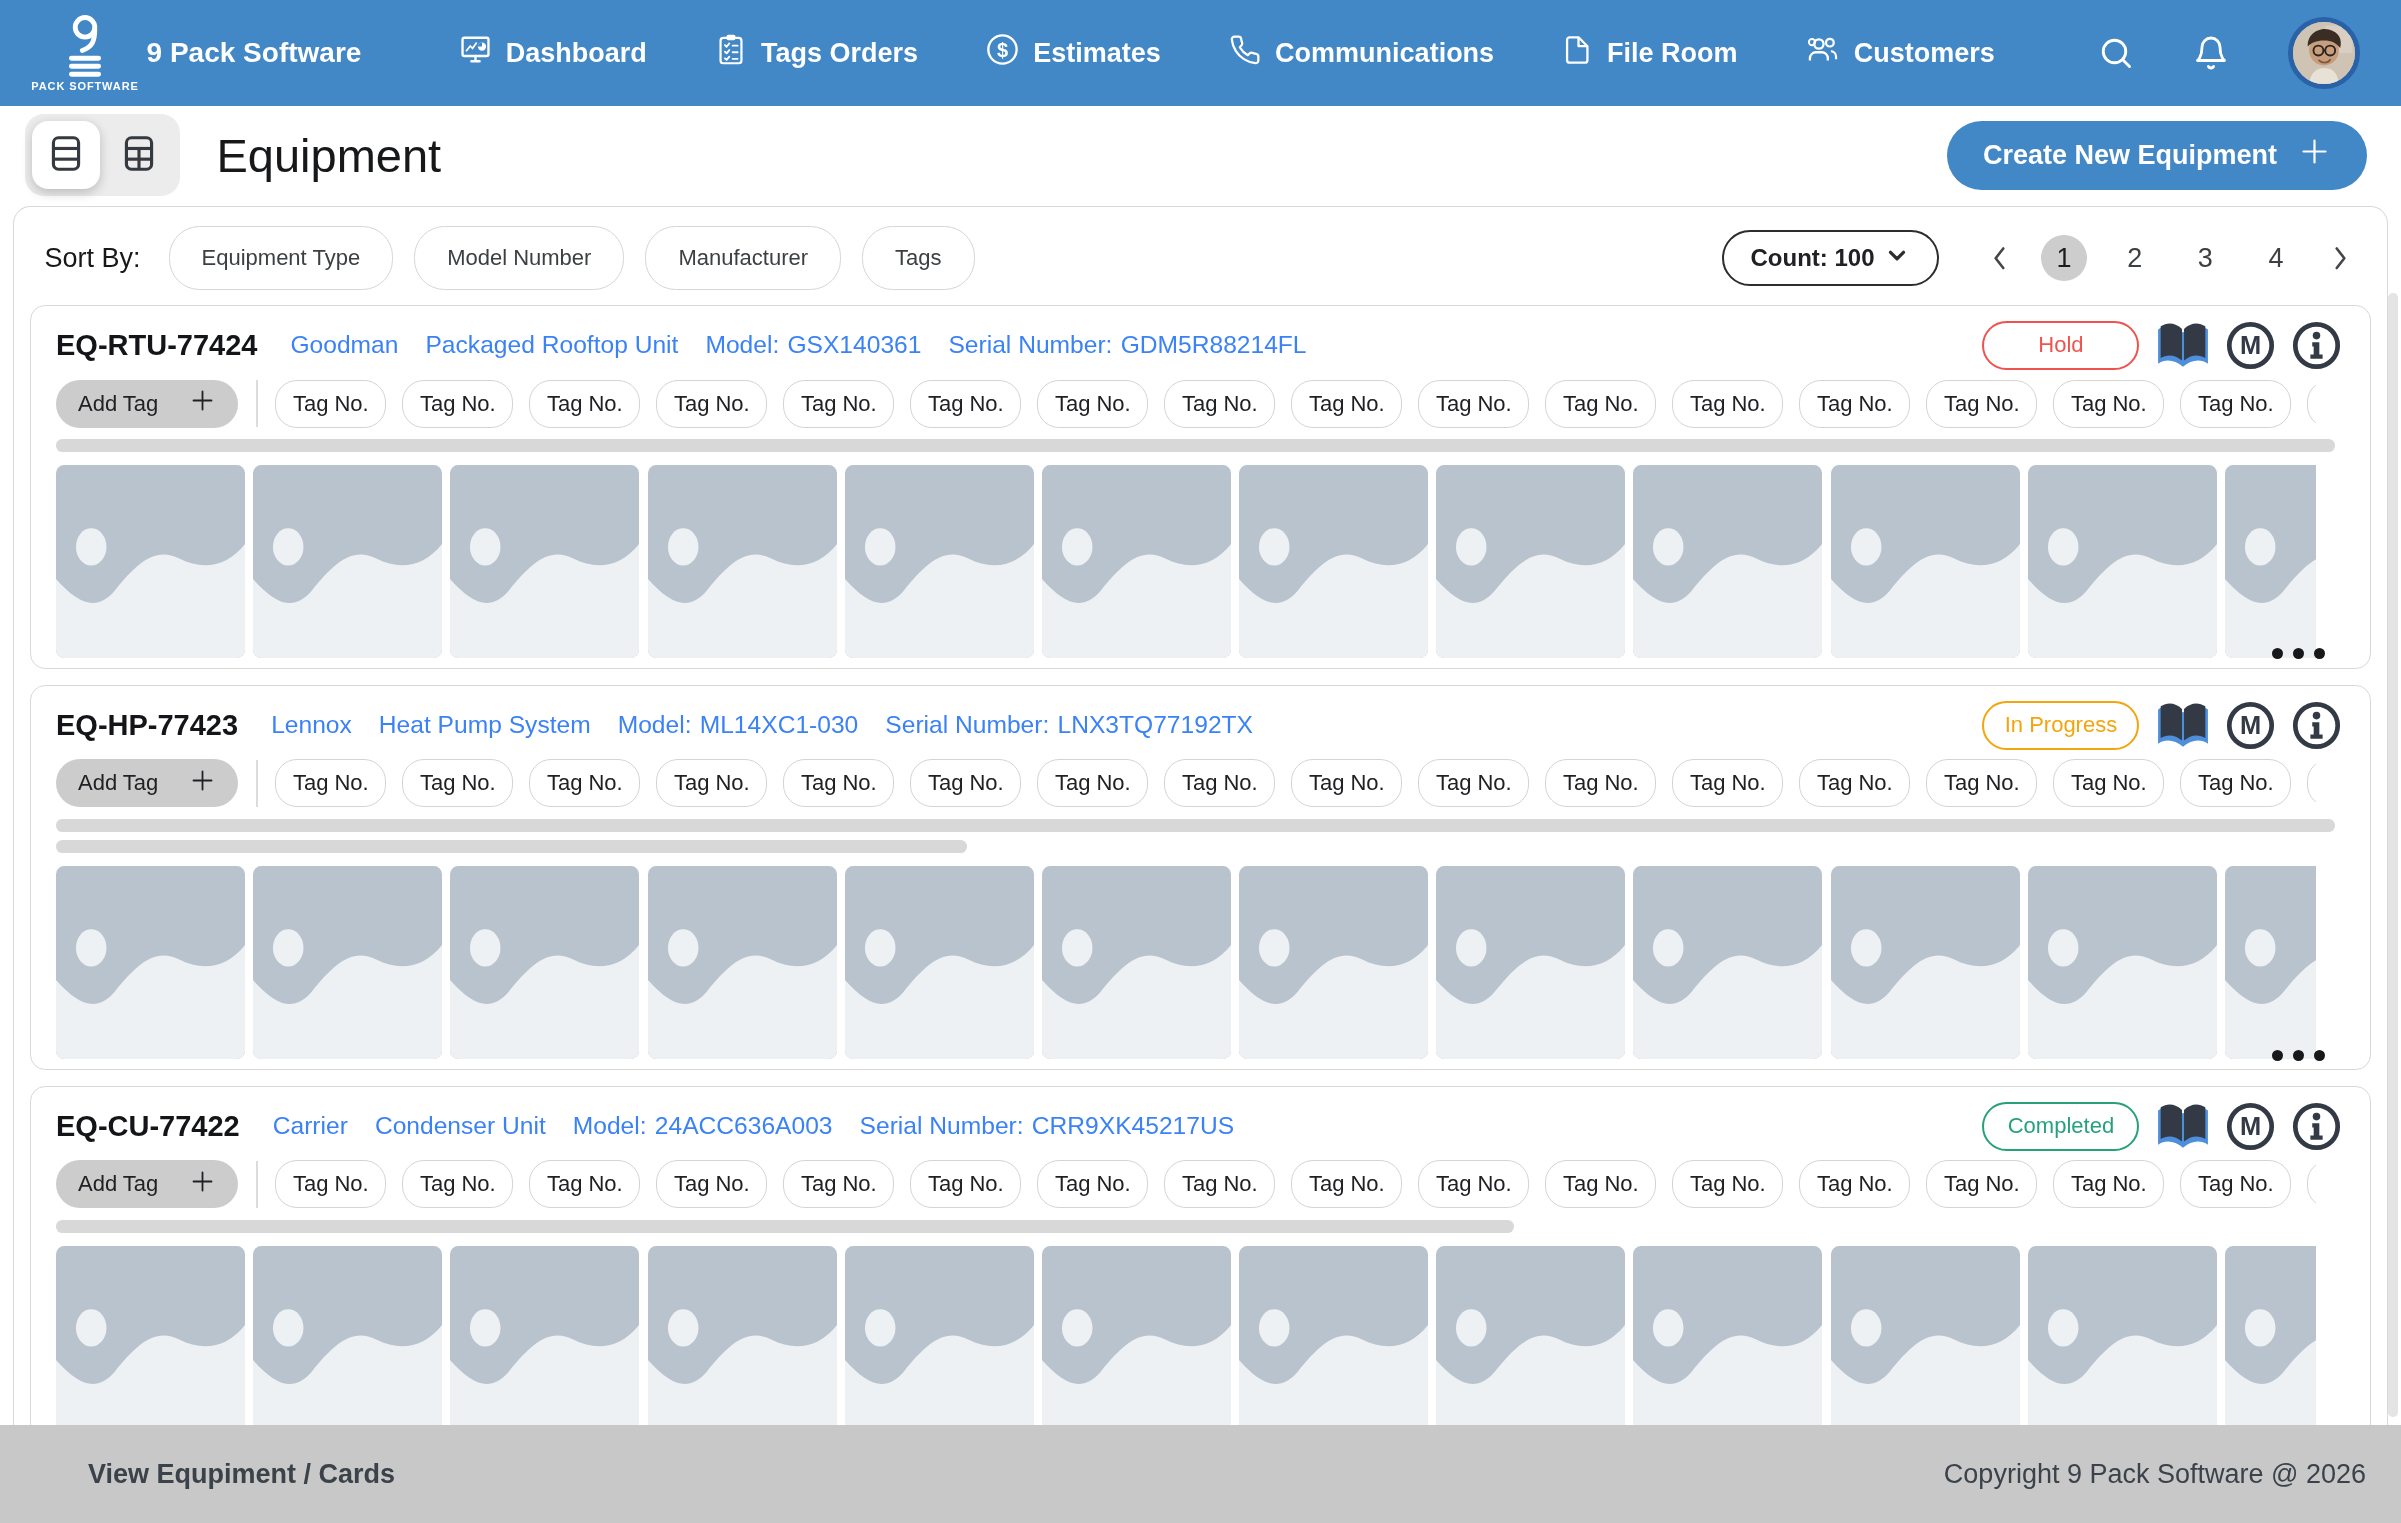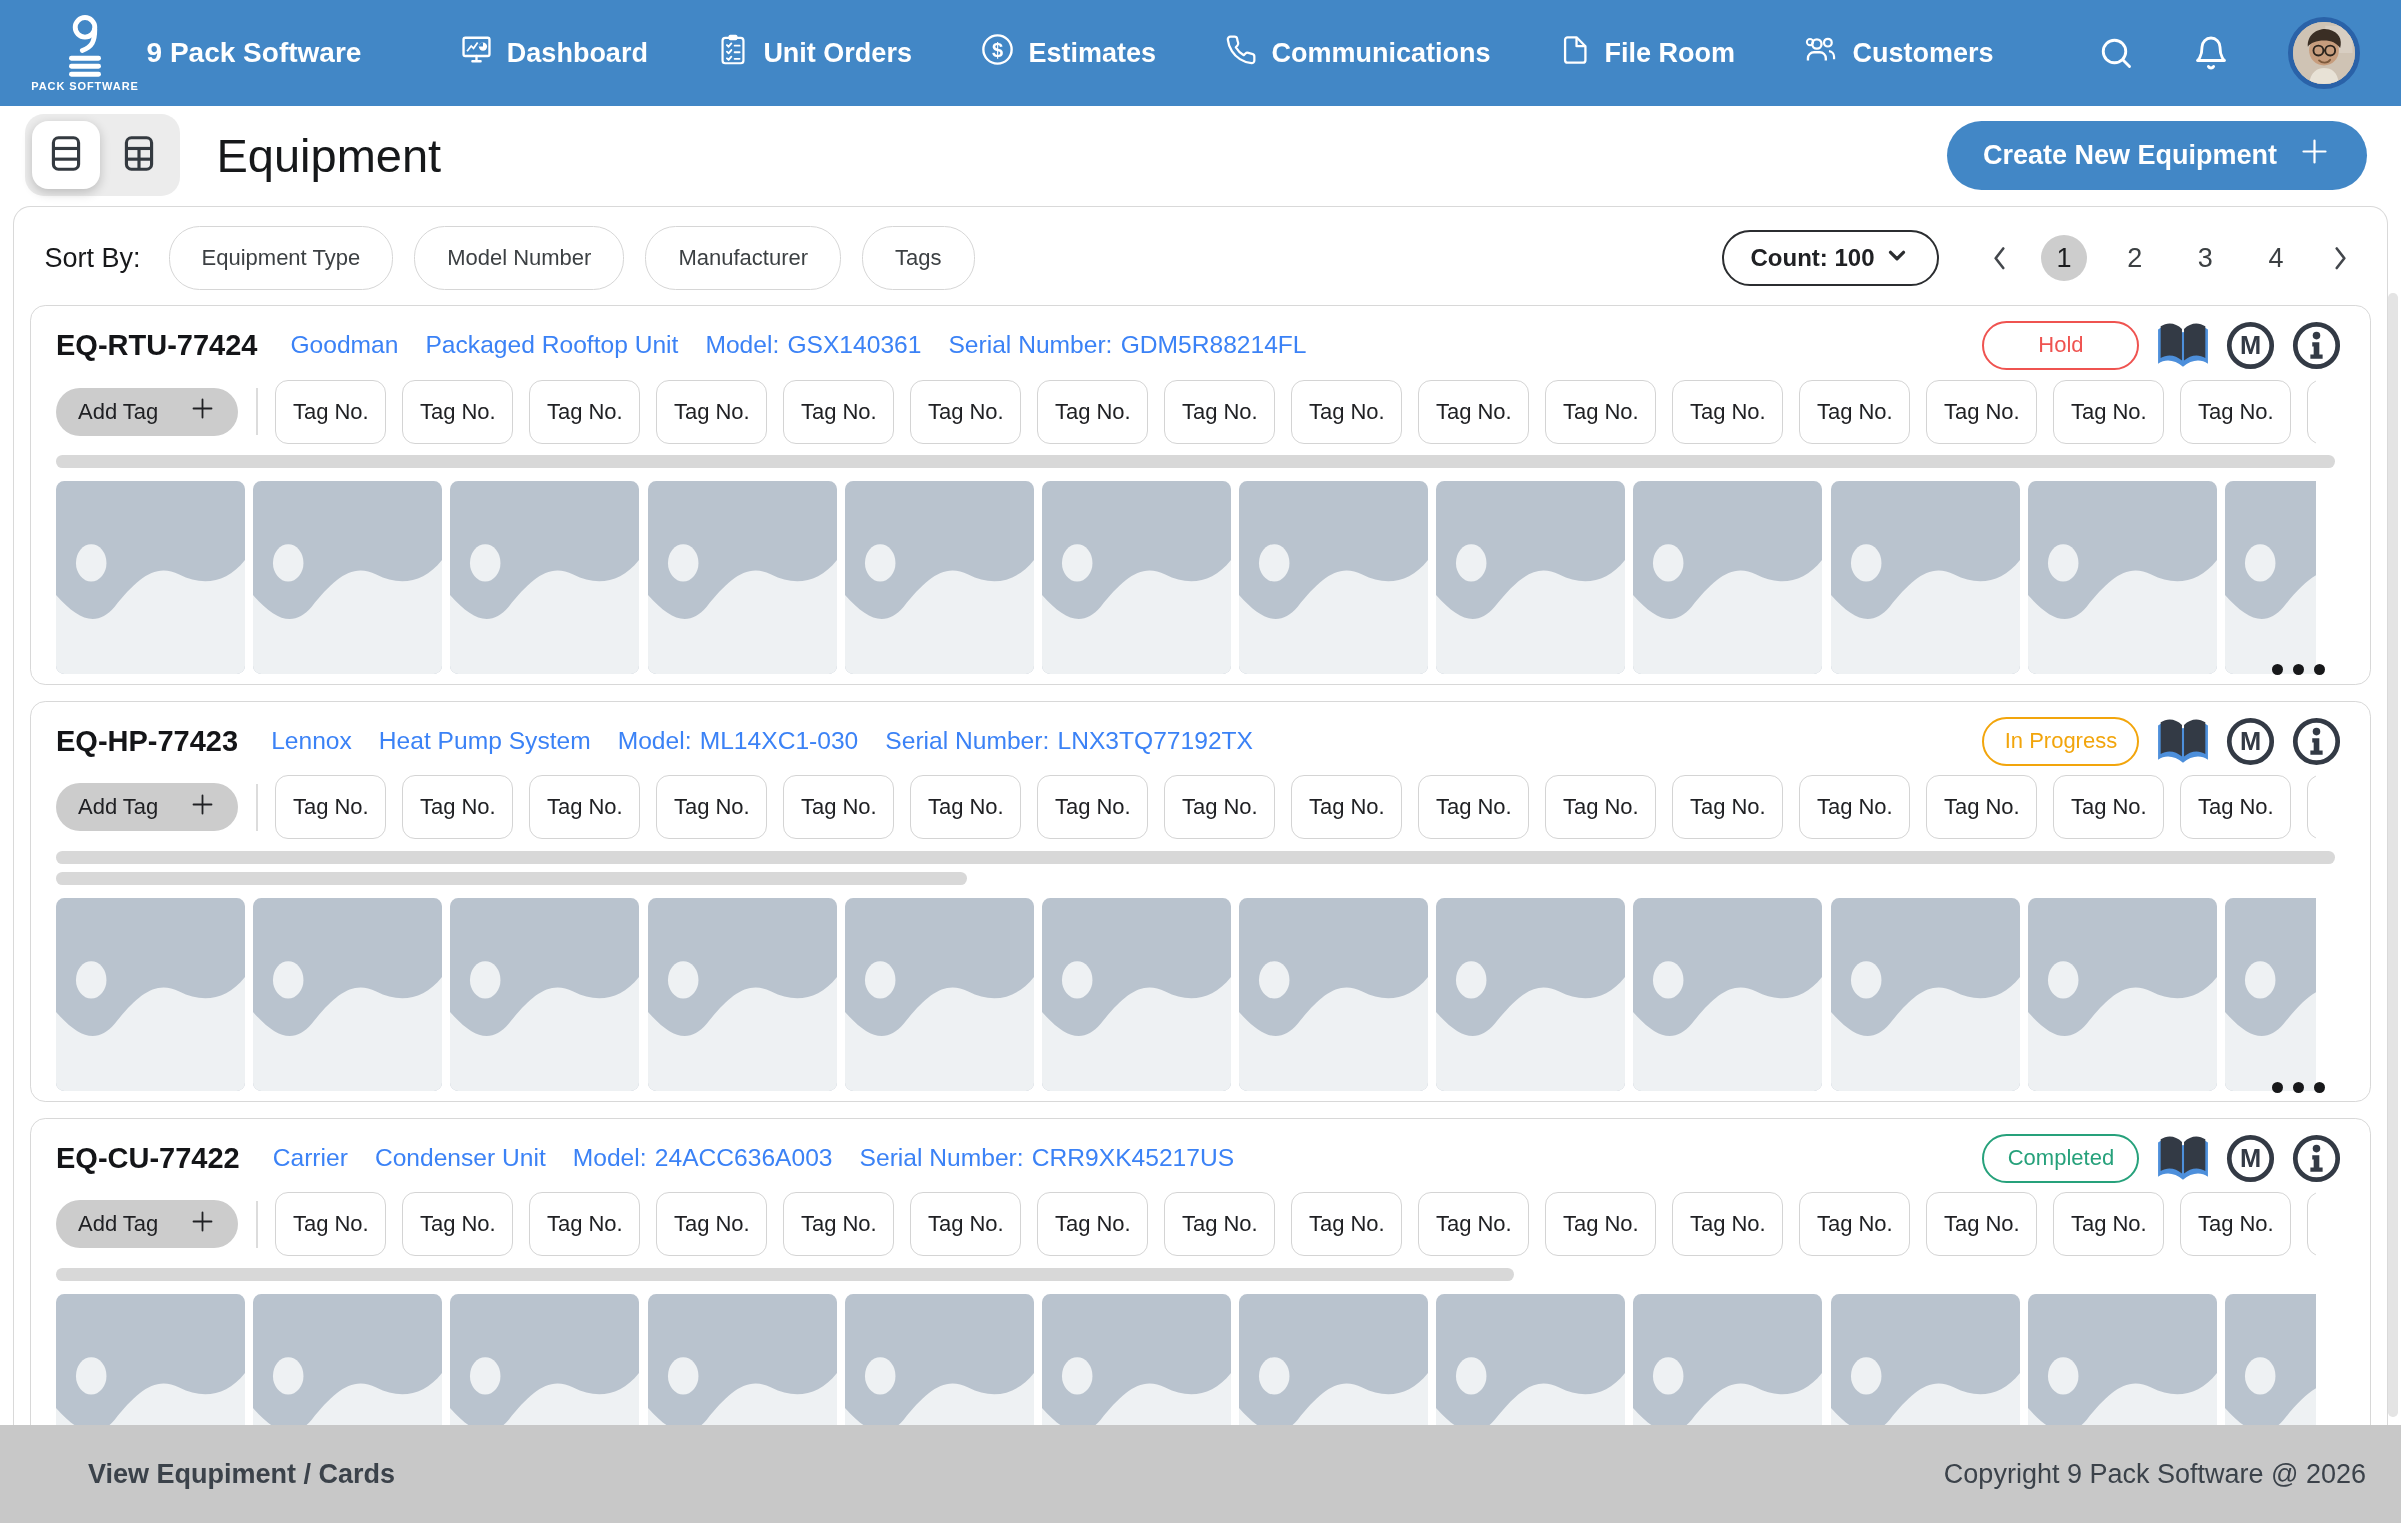--- a/index.html
+++ b/index.html
@@ -65,21 +65,21 @@
                  display:flex; align-items:center; justify-content:center; font-size:22px;
                  background:#fff; padding:0 20px; cursor:pointer; font-family:inherit; white-space:nowrap; }
   .icon-btn { background:none; border:none; cursor:pointer; display:flex; }
 
   .tag-row { display:flex; align-items:center; margin:9.4px 54px 0 24.6px; }
   .add-tag { background:#cccccc; border:none; border-radius:26px; height:48px; padding:0 22px;
              font-size:22px; color:#202124; display:flex; align-items:center; gap:31px;
              flex:0 0 auto; cursor:pointer; font-family:inherit; white-space:nowrap; }
   .tag-divider { width:1.8px; height:47px; background:#dcdcdc; margin:0 17.6px; flex:0 0 auto; }
   .tag-strip { display:flex; gap:16px; overflow:hidden; flex:1; }
-  .tag-chip { flex:0 0 111px; height:64px; border:1.8px solid #d4d4d4; border-radius:13px;
+  .tag-chip { flex:0 0 111px; height:48px; border:1.8px solid #d4d4d4; border-radius:22px;
               background:#fff; font-size:22px; color:#202124; cursor:pointer; font-family:inherit; }
   .tag-chip.more { display:flex; align-items:center; justify-content:center; gap:10px; }
   .dot { width:11px; height:11px; border-radius:50%; background:#17181a; }
 
   .tracks { margin:11.7px 35px 0 24.6px; }
   .scroll-track { height:13px; border-radius:6.4px; background:#d8d8d8; margin-bottom:8.2px; cursor:pointer; }
 
   .thumb-strip { display:flex; gap:8.2px; overflow:hidden; height:193px; margin:13px 54px 0 24.6px; }
   .thumb { flex:0 0 189px; height:193px; border-radius:8.2px; overflow:hidden; cursor:pointer; }
   .thumb svg { display:block; }
@@ -127,21 +127,21 @@
     </button>
     <button class="nav-item">
       <span>
         <svg width="32" height="33" viewBox="0 0 56 60" fill="none">
           <rect x="9" y="9" width="38" height="46" rx="5" stroke="#fff" stroke-width="4"></rect>
           <rect x="20" y="3" width="16" height="10" rx="3" fill="#fff"></rect>
           <path d="M17 22 l3 3 5-6 M17 34 l3 3 5-6 M17 46 l3 3 5-6" stroke="#fff" stroke-width="3.4" fill="none" stroke-linecap="round" stroke-linejoin="round"></path>
           <path d="M31 23 h9 M31 35 h9 M31 47 h9" stroke="#fff" stroke-width="3.4" stroke-linecap="round"></path>
         </svg>
       </span>
-      <span>Unit Orders</span>
+      <span>Tags Orders</span>
     </button>
     <button class="nav-item">
       <span>
         <svg width="33" height="33" viewBox="0 0 56 56" fill="none" style="font-size:46px">
           <circle cx="28" cy="28" r="24" stroke="#fff" stroke-width="4"></circle>
           <text x="28" y="40" text-anchor="middle" font-size="34" font-weight="700" fill="#fff" font-family="Liberation Sans, sans-serif">$</text>
         </svg>
       </span>
       <span>Estimates</span>
     </button>

